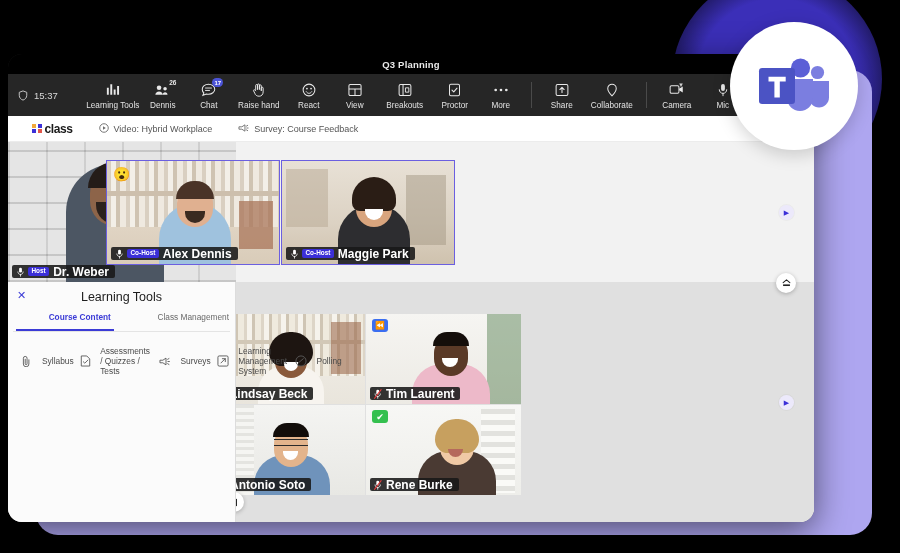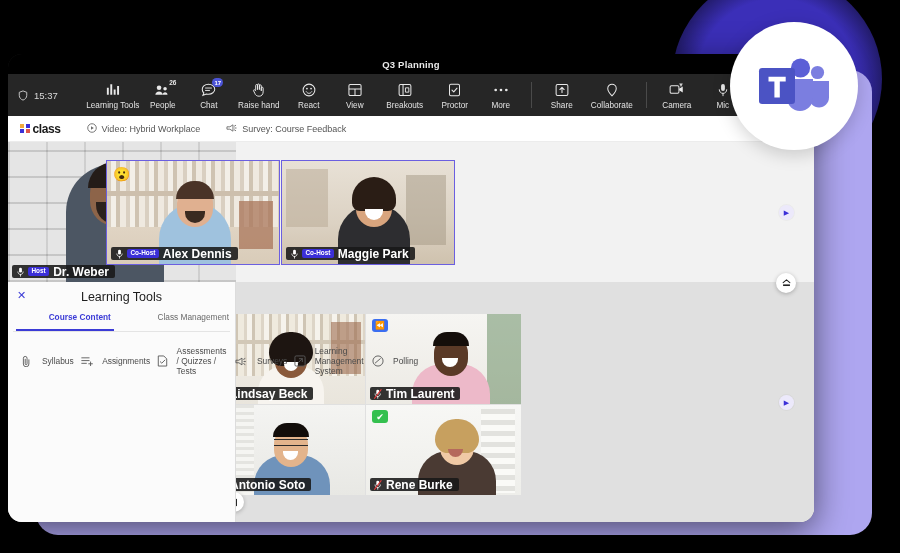--- a/index.html
+++ b/index.html
@@ -58,21 +58,21 @@
     display:flex; align-items:center; justify-content:center; padding:0 1.5px;
     line-height:1;
   }
   .badge.plain { background:transparent; color:#e8e8e8; font-size:6.5px; right:-8px; top:-2px;}
   .tb-sep { width:1px; height:26px; background:#4a4a4a; margin:0 7px; align-self:center; }
   .caret { position:absolute; right:2px; top:0px; color:#cfcfcf; font-size:7px; }
 
   
   .classbar {
     height:26px; background:#fff; display:flex; align-items:center;
-    padding:0 12px; gap:0; position:relative; border-bottom:1px solid #ececec;
+    padding:0 24px; gap:0; position:relative; border-bottom:1px solid #ececec;
   }
   .logo { display:flex; align-items:center; gap:3px; }
   .logo-dots { display:grid; grid-template-columns:4px 4px; grid-gap:1.5px; }
   .logo-dots i { width:4px; height:4px; display:block; }
   .logo-text { font-size:12px; font-weight:700; color:#1a1a1a; letter-spacing:-.4px; }
   .cb-item { display:flex; align-items:center; gap:5px; color:#555; font-size:9px; margin-left:26px; }
   .cb-right { position:absolute; right:14px; color:#777; font-size:8.5px; display:flex; align-items:center; gap:3px;}
 
   
   .content { position:relative; height:380px; background:#e3e3e3; }
@@ -186,21 +186,21 @@
         <div class="tb-item">
           <div class="ico">
             <svg width="15" height="12" viewBox="0 0 17 13">
               <circle cx="4.6" cy="4" r="2.6" fill="#e8e8e8"></circle>
               <path d="M0.4 12c0-2.4 1.9-3.9 4.2-3.9S8.8 9.6 8.8 12H0.4z" fill="#e8e8e8"></path>
               <circle cx="11.4" cy="5" r="2" fill="#e8e8e8"></circle>
               <path d="M8.6 12c0-1.9 1.3-3 2.8-3s2.8 1.1 2.8 3H8.6z" fill="#e8e8e8"></path>
             </svg>
             <span class="badge plain">26</span>
           </div>
-          <div class="lbl">People</div>
+          <div class="lbl">Dennis</div>
         </div>
 
         <div class="tb-item">
           <div class="ico">
             <svg width="15" height="14" viewBox="0 0 16 15">
               <path d="M8 1.3c3.7 0 6.7 2.4 6.7 5.4S11.7 12 8 12c-.8 0-1.6-.1-2.3-.3L2 13.2l1-2.6C1.8 9.6 1.3 8.3 1.3 6.7c0-3 3-5.4 6.7-5.4z" stroke="#e8e8e8" stroke-width="1.1" fill="none"></path>
               <path d="M4.8 5.4h6.4M4.8 8h4.3" stroke="#e8e8e8" stroke-width="1" stroke-linecap="round"></path>
             </svg>
             <span class="badge">17</span>
           </div>
@@ -600,29 +600,20 @@
 
           <div class="lt-row">
             <span class="ri">
               <svg width="11" height="12" viewBox="0 0 12 13">
                   <path d="M8.6 5.2v4.6a3 3 0 11-6 0V3.5a2 2 0 114 0v6a1 1 0 11-2 0V4.6" stroke="#5a5a5a" stroke-width="1" fill="none" stroke-linecap="round"></path>
                 </svg>
             </span>
             <span class="rl">Syllabus</span>
           </div>
 
-          <div class="lt-row">
-            <span class="ri">
-              <svg width="12" height="11" viewBox="0 0 13 12">
-                  <path d="M.8 2h8M.8 5h8M.8 8h5" stroke="#5a5a5a" stroke-width="1" stroke-linecap="round"></path>
-                  <path d="M10.4 6.5v4M8.4 8.5h4" stroke="#5a5a5a" stroke-width="1" stroke-linecap="round"></path>
-                </svg>
-            </span>
-            <span class="rl">Assignments</span>
-          </div>
 
           <div class="lt-row">
             <span class="ri">
               <svg width="11" height="12" viewBox="0 0 12 13">
                   <path d="M1.4 1h6l3.2 3.2V12H1.4z" stroke="#5a5a5a" stroke-width="1" fill="none" stroke-linejoin="round"></path>
                   <path d="M3.6 7.3l1.6 1.6L8.6 5.5" stroke="#5a5a5a" stroke-width="1" fill="none" stroke-linecap="round" stroke-linejoin="round"></path>
                 </svg>
             </span>
             <span class="rl">Assessments / Quizzes / Tests</span>
           </div>

